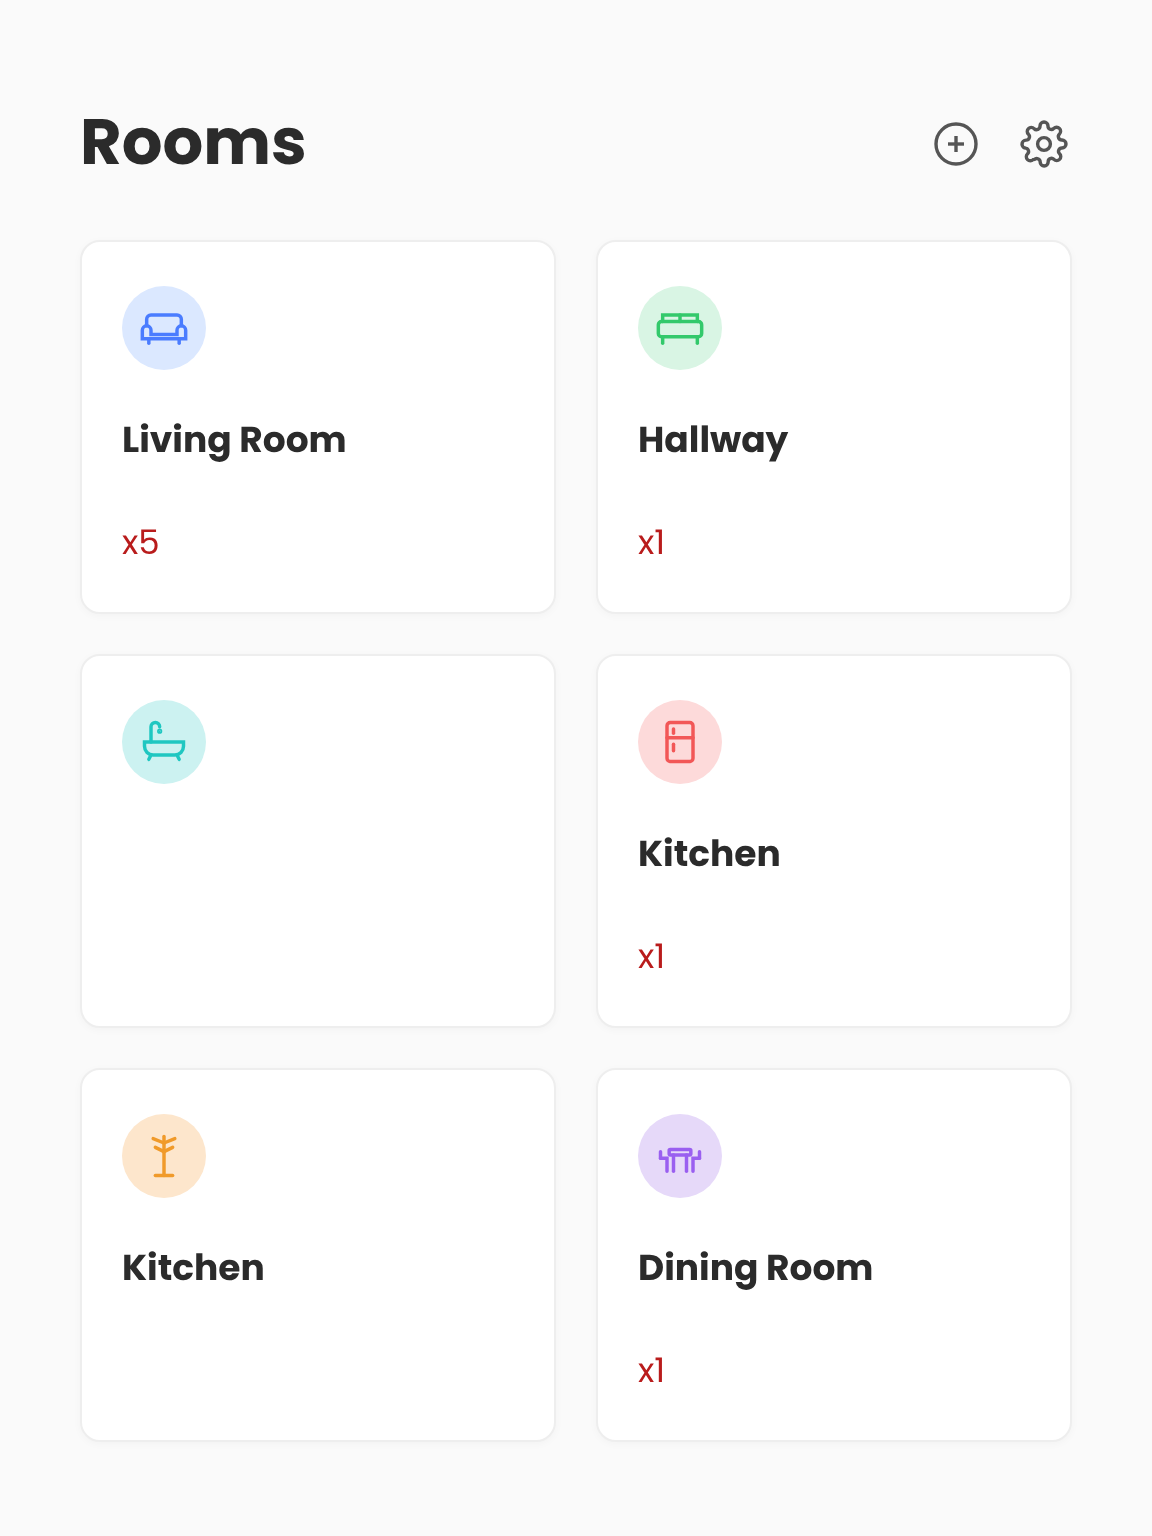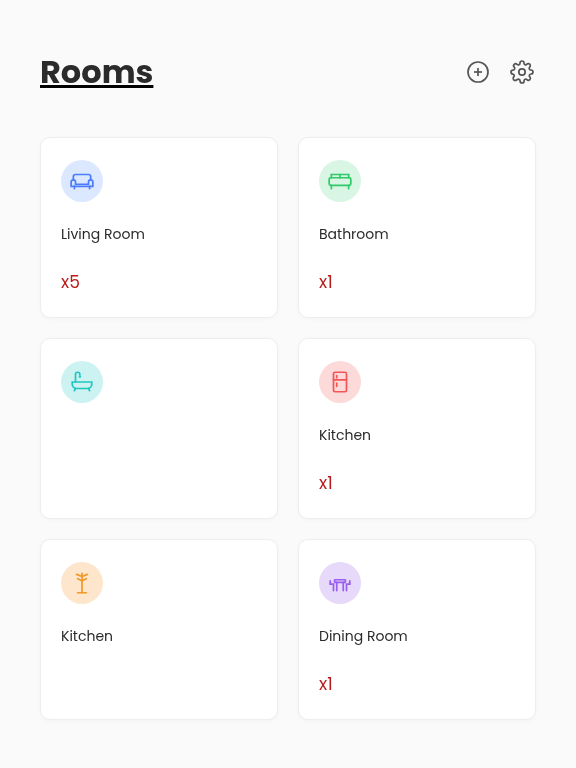--- a/index.html
+++ b/index.html
@@ -10,22 +10,21 @@
       height: 768px;
       overflow: hidden;
     }
     .container {
       padding: 48px 40px 20px 40px;
     }
     .header {
       display: flex;
       align-items: center;
       justify-content: space-between;
-      margin-bottom: 41px;
-      text-decoration: underline;
+      margin-bottom: 24px;
     }
     .header h1 {
       font-size: 32px;
       font-weight: 700;
       color: #2b2b2b;
     }
     .header-actions {
       display: flex;
       gap: 16px;
     }
@@ -54,22 +53,22 @@
     .card-icon {
       width: 42px;
       height: 42px;
       border-radius: 50%;
       display: flex;
       align-items: center;
       justify-content: center;
       margin-bottom: 22px;
     }
     .card-title {
-      font-size: 14px;
-      font-weight: 400;
+      font-size: 18px;
+      font-weight: 700;
       color: #2b2b2b;
       margin-bottom: 24px;
     }
     .card-count {
       font-size: 17px;
       color: #b91c1c;
       font-weight: 400;
     }
     .ic-blue { background: #dbe8ff; }
     .ic-green { background: #d9f5e4; }
@@ -118,21 +117,21 @@
     <div class="card">
       <div class="card-icon ic-green">
         <svg width="26" height="26" viewBox="0 0 24 24" fill="none" stroke="#33c96b" stroke-width="1.6" stroke-linecap="round">
             <path d="M4 9V6h16v3"></path>
             <rect x="2" y="9" width="20" height="7" rx="1.5"></rect>
             <line x1="4" y1="16" x2="4" y2="19"></line>
             <line x1="20" y1="16" x2="20" y2="19"></line>
             <line x1="12" y1="9" x2="12" y2="6"></line>
           </svg>
       </div>
-      <div class="card-title">Bathroom</div>
+      <div class="card-title">Hallway</div>
       <div class="card-count">x1</div>
     </div>
 
     <div class="card">
       <div class="card-icon ic-cyan">
         <svg width="26" height="26" viewBox="0 0 24 24" fill="none" stroke="#1fc7c1" stroke-width="1.6" stroke-linecap="round">
             <path d="M3 12h18v2a4 4 0 0 1-4 4H7a4 4 0 0 1-4-4v-2z"></path>
             <path d="M6 12V5a2 2 0 0 1 2-2 2 2 0 0 1 2 2"></path>
             <circle cx="10" cy="7" r="0.4" fill="#1fc7c1"></circle>
             <line x1="6" y1="18" x2="5" y2="20"></line>

